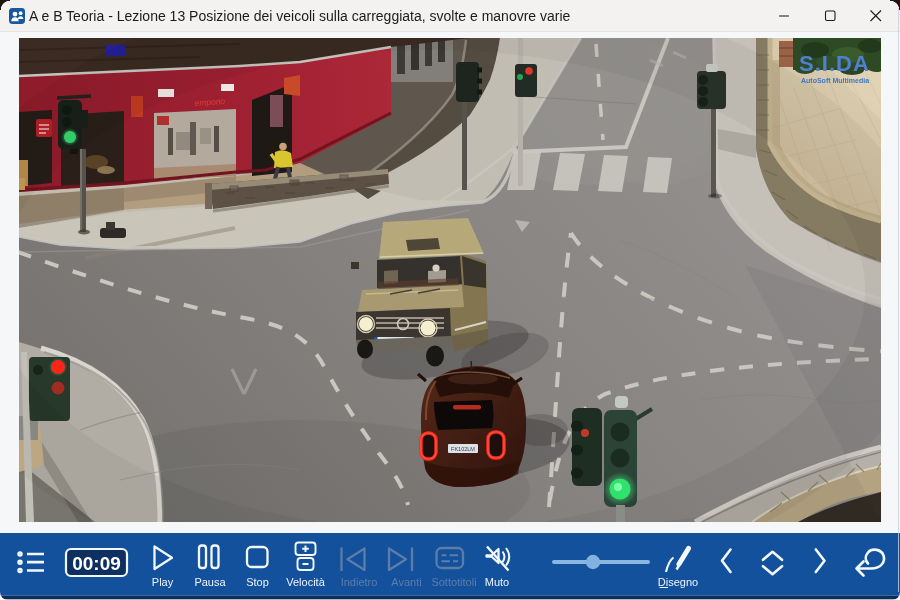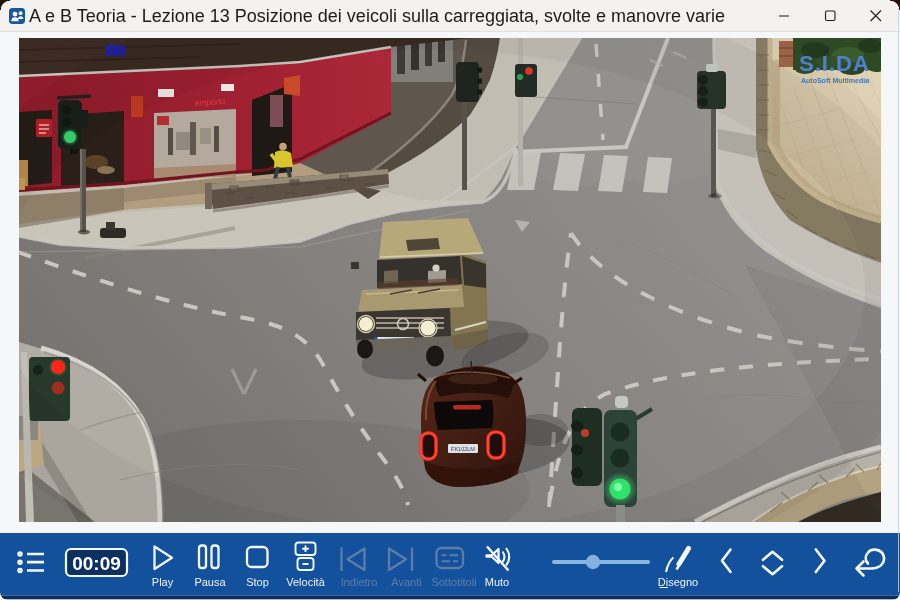--- a/index.html
+++ b/index.html
@@ -1,18 +1,18 @@
 <!DOCTYPE html>
 <html><head><meta charset="utf-8"><style>
 html,body{margin:0;padding:0;width:900px;height:600px;overflow:hidden;background:#fff;}
 *{box-sizing:border-box;font-family:"Liberation Sans",sans-serif;}
 #win{position:absolute;left:0;top:0;width:900px;height:600px;border-radius:8px;overflow:hidden;background:#f6f7f9;}
 #tbar{position:absolute;left:0;top:0;width:900px;height:32px;background:#f3f2f1;border-bottom:1px solid #e3e2e1;}
 #ticon{position:absolute;left:9px;top:8px;width:16px;height:16px;}
-#ttext{position:absolute;left:29px;top:0;height:32px;line-height:32px;font-size:18px;color:#1b1b1b;white-space:nowrap;}
+#ttext{position:absolute;left:29px;top:0;height:32px;line-height:32px;font-size:14px;color:#1b1b1b;white-space:nowrap;}
 .corner{position:absolute;width:10px;height:10px;z-index:60;}
 #scene{position:absolute;left:19px;top:38px;width:862px;height:484px;filter:blur(0.4px);}
 #toolbar{position:absolute;left:0;top:533px;width:900px;height:67px;}
 </style></head><body>
 <div id="win">
 <div id="tbar">
  <svg id="ticon" viewBox="0 0 16 16">
         <rect x="0" y="0" width="16" height="16" rx="3.4" fill="#17599c"></rect>
         <circle cx="6" cy="6.1" r="2.4" fill="#fff"></circle>
         <path d="M2.3 13.2 Q2.3 9.3 6 9.3 Q9.7 9.3 9.7 13.2 Z" fill="#fff"></path>

